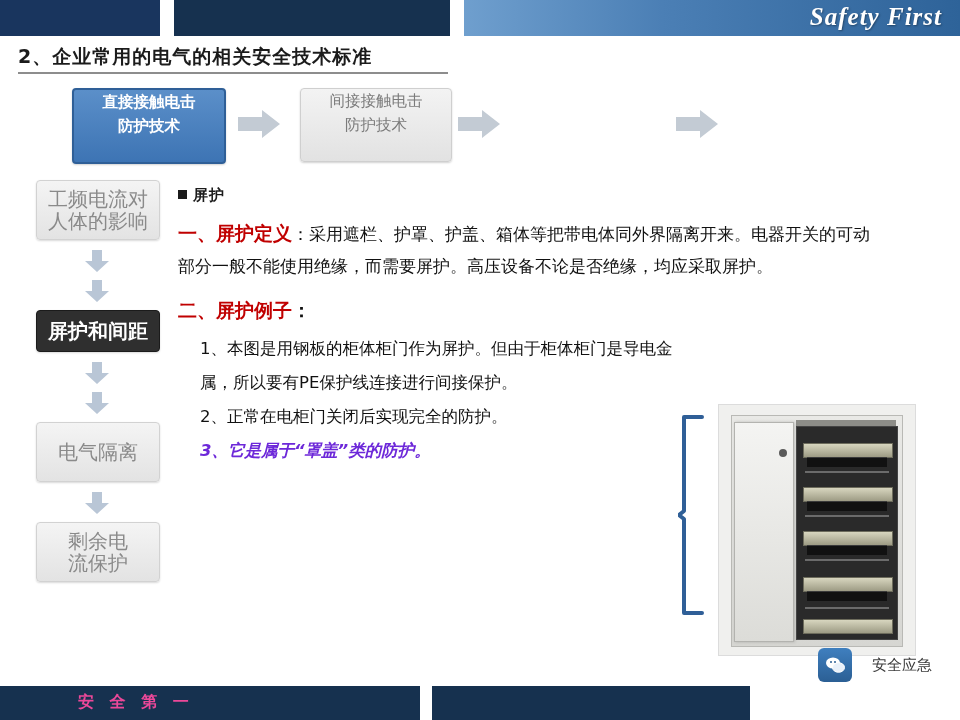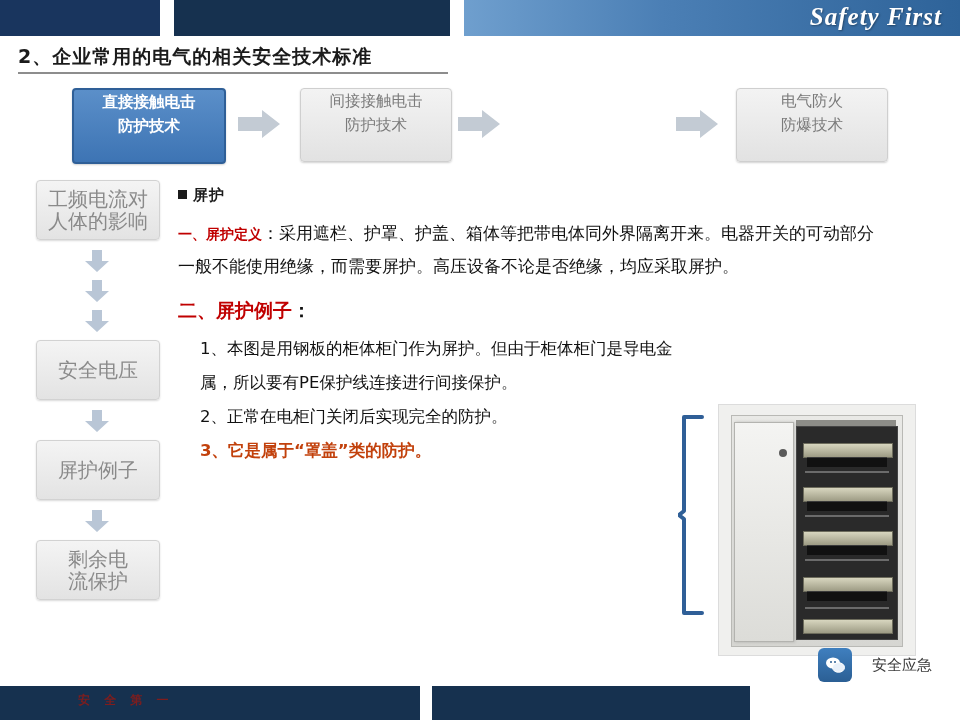--- a/index.html
+++ b/index.html
@@ -176,21 +176,21 @@
     letter-spacing: 1px;
   }
   .sec-marker .sq {
     display: inline-block;
     width: 9px; height: 9px;
     background: #1b1b1b;
     margin-right: 6px;
     vertical-align: 1px;
   }
   .def-title {
-    font-size: 14px;
+    font-size: 19px;
     font-weight: bold;
     color: #c00000;
     font-family: "DejaVu Sans", sans-serif;
   }
   .def-body {
     display: inline;
     font-size: 17px;
     color: #111111;
     font-family: "DejaVu Sans", sans-serif;
   }
@@ -214,22 +214,23 @@
     margin-top: 8px;
     width: 475px;
     font-size: 16.5px;
     line-height: 34px;
     color: #111111;
     font-family: "DejaVu Sans", sans-serif;
     padding-left: 22px;
   }
   .ex-list .item { }
   .ex-list .item.red {
-    color: #c2410c;
-    font-weight: bold;
+    color: #6d28d9;
+    font-weight: bold;
+    font-style: italic;
   }
 
   
   .bracket {
     position: absolute;
     left: 678px;
     top: 415px;
     width: 26px;
     height: 200px;
   }
@@ -311,22 +312,22 @@
     width: 960px; height: 34px;
   }
   .bseg { position: absolute; top: 0; height: 34px; }
   .bseg-a { left: 0; width: 420px; background: #16314f; }
   .bseg-b { left: 420px; width: 12px; background: #ffffff; }
   .bseg-c { left: 432px; width: 318px; background: #16314f; }
   .bseg-d { left: 750px; width: 210px; background: #ffffff; }
   .botbar .btext {
     position: absolute;
     left: 78px; top: 6px;
-    color: #7f1d1d;
-    font-size: 12px;
+    color: #ec4899;
+    font-size: 16px;
     font-weight: bold;
     letter-spacing: 5px;
     font-family: "DejaVu Sans", sans-serif;
   }
 
   
   .wx {
     position: absolute;
     right: 28px;
     bottom: 38px;
@@ -384,61 +385,57 @@
     <div class="arrow-r ar-2">
       <svg width="42" height="28" viewBox="0 0 42 28">
           <path d="M0 7 L24 7 L24 0 L42 14 L24 28 L24 21 L0 21 Z" fill="#c3cbd4"></path>
         </svg>
     </div>
     <div class="arrow-r ar-3">
       <svg width="42" height="28" viewBox="0 0 42 28">
           <path d="M0 7 L24 7 L24 0 L42 14 L24 28 L24 21 L0 21 Z" fill="#c3cbd4"></path>
         </svg>
     </div>
-    <div class="tbox tbox-4">
-      <span>电气防火</span>
-      <span>防爆技术</span>
-    </div>
   </div>
 
   <div class="leftflow">
 
     <div class="lbox">
       <span>工频电流对</span>
       <span>人体的影响</span>
     </div>
     <div class="arrow-d">
       <svg width="24" height="22" viewBox="0 0 24 22">
           <path d="M7 0 L17 0 L17 11 L24 11 L12 22 L0 11 L7 11 Z" fill="#b9c6d6"></path>
         </svg>
     </div>
 
     <div class="arrow-d">
       <svg width="24" height="22" viewBox="0 0 24 22">
           <path d="M7 0 L17 0 L17 11 L24 11 L12 22 L0 11 L7 11 Z" fill="#b9c6d6"></path>
         </svg>
     </div>
 
+    <div class="lbox active">
+      <span>屏护和间距</span>
+    </div>
     <div class="arrow-d">
       <svg width="24" height="22" viewBox="0 0 24 22">
           <path d="M7 0 L17 0 L17 11 L24 11 L12 22 L0 11 L7 11 Z" fill="#b9c6d6"></path>
         </svg>
     </div>
 
-    <div class="lbox">
-      <span>安全电压</span>
-    </div>
     <div class="arrow-d">
       <svg width="24" height="22" viewBox="0 0 24 22">
           <path d="M7 0 L17 0 L17 11 L24 11 L12 22 L0 11 L7 11 Z" fill="#b9c6d6"></path>
         </svg>
     </div>
 
     <div class="lbox">
-      <span>屏护例子</span>
+      <span>电气隔离</span>
     </div>
     <div class="arrow-d">
       <svg width="24" height="22" viewBox="0 0 24 22">
           <path d="M7 0 L17 0 L17 11 L24 11 L12 22 L0 11 L7 11 Z" fill="#b9c6d6"></path>
         </svg>
     </div>
 
     <div class="lbox">
       <span>剩余电</span>
       <span>流保护</span>

